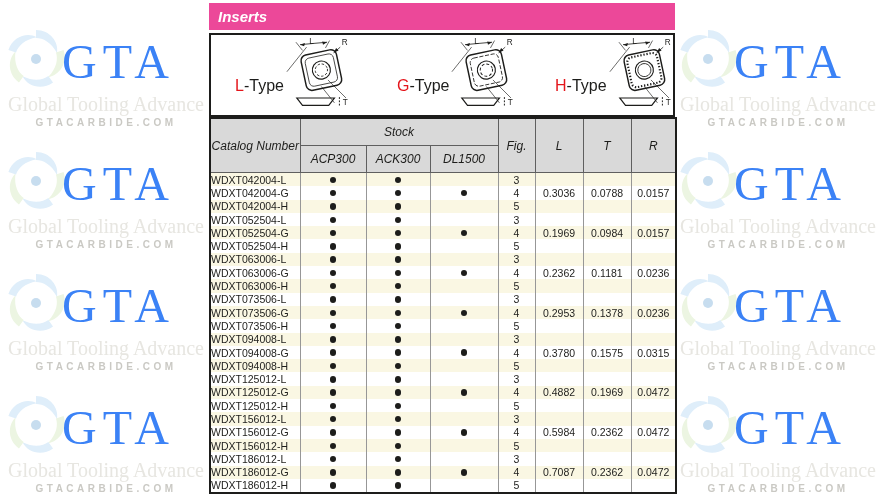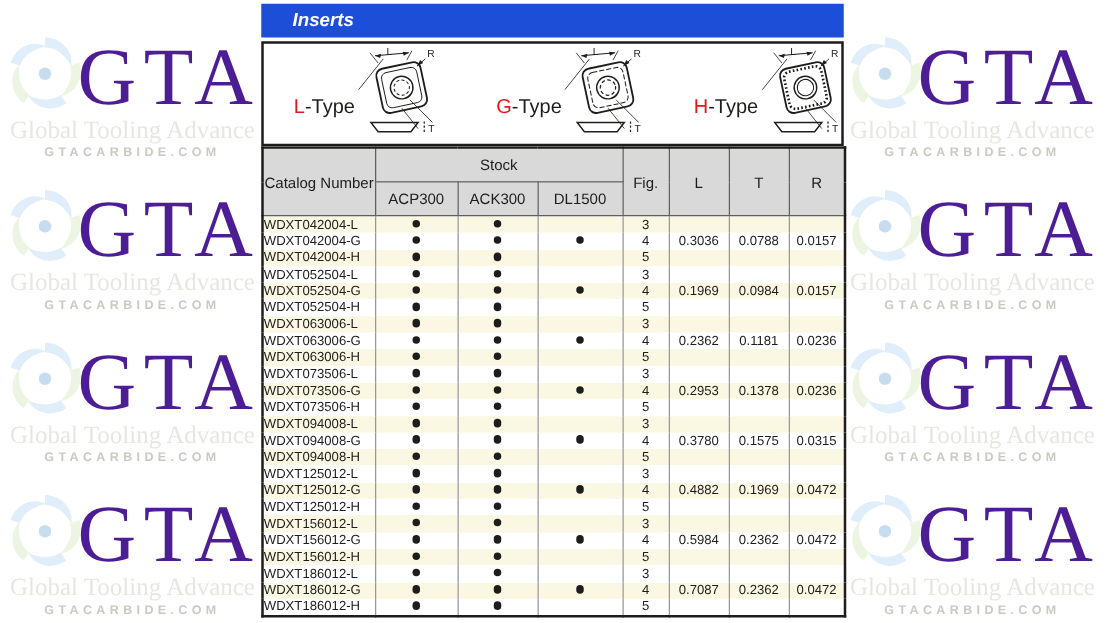--- a/index.html
+++ b/index.html
@@ -7,57 +7,57 @@
     width:885px;height:498px;position:relative;overflow:hidden;
     background:#ffffff;font-family:"Liberation Sans",sans-serif;
     -webkit-font-smoothing:antialiased;
   }
   
   .wm-layer{position:absolute;inset:0;z-index:0;}
   .wm{position:absolute;width:212px;height:112px;}
   .wm-swirl{position:absolute;left:4px;top:2px;width:64px;height:64px;}
   .wm-gta{
     position:absolute;left:62px;top:8px;
-    font-family:"Liberation Serif",serif;font-size:65px;line-height:58px;
-    letter-spacing:6px;color:#4c1d95;font-weight:400;
+    font-family:"Liberation Serif",serif;font-size:48px;line-height:58px;
+    letter-spacing:6px;color:#3b82f6;font-weight:400;
   }
   .wm-line1{
     position:absolute;left:0;top:68px;width:212px;text-align:center;
     font-family:"Liberation Serif",serif;font-size:20px;color:#e7e6e1;
   }
   .wm-line2{
     position:absolute;left:0;top:92px;width:212px;text-align:center;
     font-size:10px;font-weight:700;letter-spacing:3.5px;color:#cac9c4;
   }
   
   .panel{position:absolute;left:209px;top:3px;width:466px;z-index:1;}
   .title-bar{
-    height:27px;background:#1d4ed8;color:#ffffff;
+    height:27px;background:#ec4899;color:#ffffff;
     font-size:15px;font-weight:700;font-style:italic;
-    line-height:27px;padding-left:25px;box-sizing:border-box;
+    line-height:27px;padding-left:9px;box-sizing:border-box;
   }
   .diagram-box{
     margin-top:3px;height:84px;background:#ffffff;
     border:2px solid #1d1d1b;box-sizing:border-box;position:relative;
   }
   .diagram-unit{position:absolute;top:0;height:100%;display:flex;align-items:center;}
   .diagram-unit .type-label{
     font-size:16px;color:#1d1d1b;white-space:nowrap;margin-top:22px;
   }
   .type-letter{color:#e4151b;}
   .diagram-unit svg{display:block;margin-left:-2px;}
   .u1{left:24px;} .u2{left:186px;} .u3{left:344px;}
   
   table.inserts{
     width:466px;border-collapse:collapse;table-layout:fixed;
     border:2px solid #1d1d1b;background:#ffffff;
   }
   table.inserts th{
     background:#d9d9d9;font-weight:400;color:#1d1d1b;font-size:12px;
-    border:1px solid #5f5f5f;padding:0;
+    border:1px solid #5f5f5f;padding:0;font-style:italic;
   }
   table.inserts th.h-stock{height:26px;}
   table.inserts th.h-sub{height:26px;}
   table.inserts td{
     padding:0;height:13.3px;font-size:10.5px;color:#1d1d1b;
     border-left:1px solid #979797;border-right:1px solid #979797;
     overflow:hidden;white-space:nowrap;
   }
   tbody tr:nth-child(odd) td{background:#faf7e3;}
   tbody tr:nth-child(even) td{background:#ffffff;}

